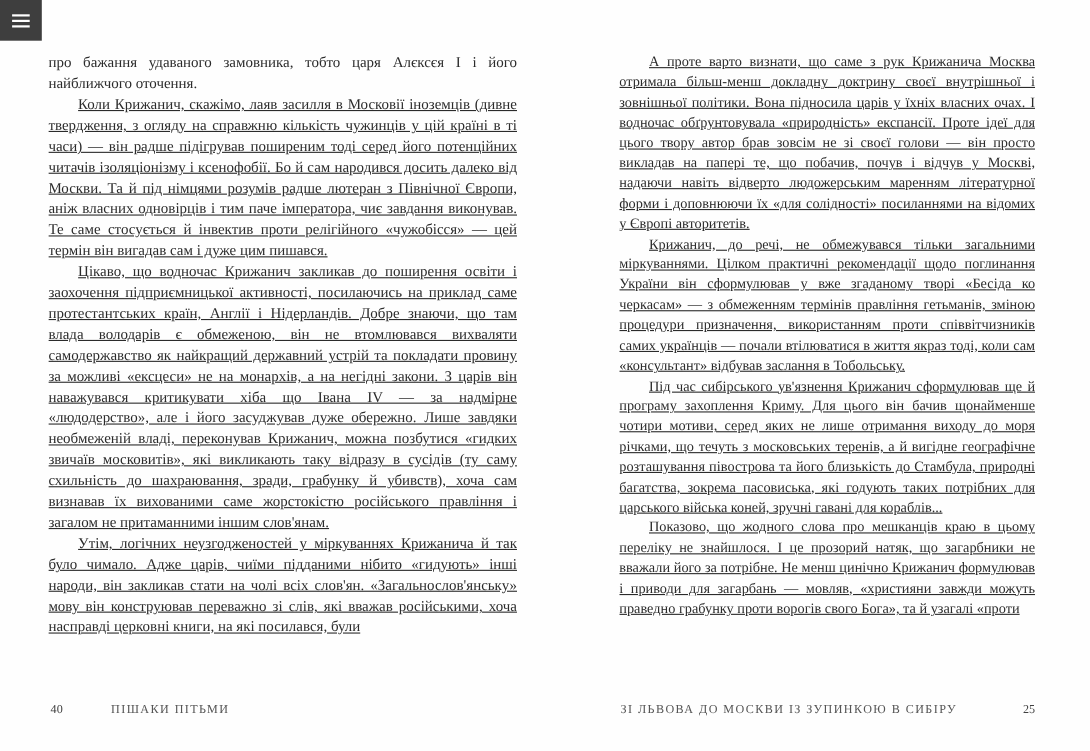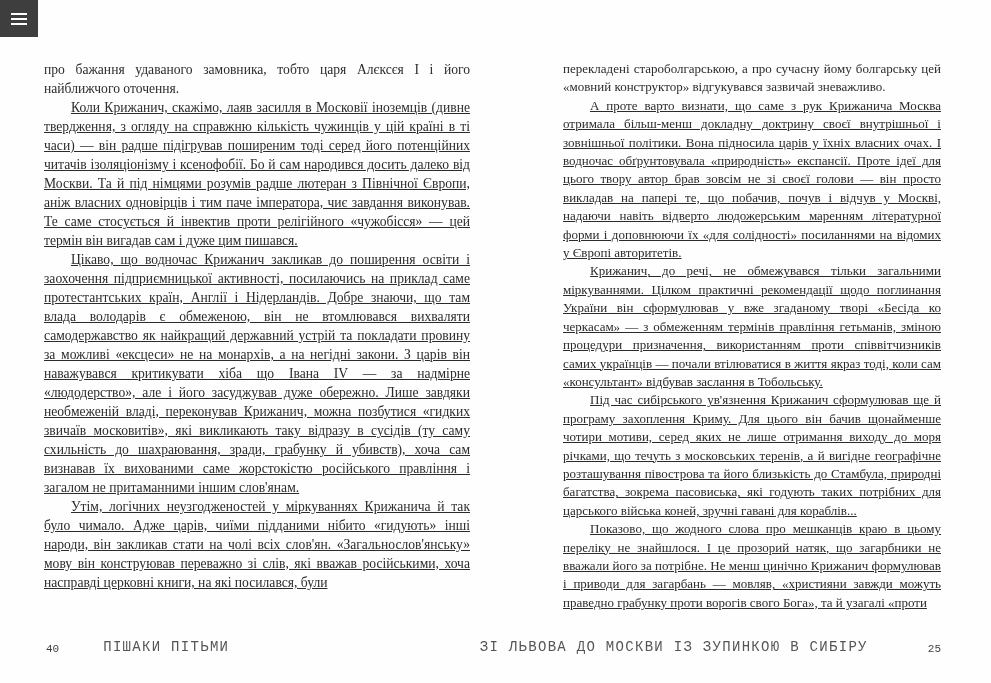--- a/index.html
+++ b/index.html
@@ -16,41 +16,41 @@
     position: absolute; top: 0; left: 0;
     width: 38px; height: 37px;
     background: #3e3e3e;
     border: 0; padding: 0;
     cursor: pointer;
     display: flex; align-items: center; justify-content: center;
   }
   .hamburger { display: flex; flex-direction: column; gap: 3px; }
   .hamburger i { display: block; width: 16px; height: 2px; background: #ffffff; }
 
-  .page { position: absolute; top: 60px; }
+  .page { position: absolute; top: 47px; }
   .page--left  { left: 44px;  width: 426px; }
   .page--right { left: 563px; width: 378px; }
 
   .page-text { max-height: 586px; overflow: hidden; }
   .page-text p { margin: 0; text-align: justify; hyphens: auto; }
   .page--left  .page-text p { font-size: 13.6px; line-height: 19px; }
   .page--right .page-text p { font-size: 13px;   line-height: 18.4px; }
   .page-text p.indent { text-indent: 27px; text-decoration: underline; }
 
   .footer {
     position: absolute; top: 639px;
-    display: flex; align-items: flex-end;
-    font-family: Liberation Mono, monospace;
+    display: flex; align-items: center;
+    font-family: Liberation Serif, serif;
     color: #4a4a4a;
     white-space: nowrap;
   }
   .footer--left  { left: 46px;  gap: 44px; }
   .footer--right { right: 50px; gap: 60px; justify-content: flex-end; }
   .footer .pagenum { font-size: 11px; color: #3f3f3f; }
-  .footer .running { font-size: 14px; letter-spacing: 1.3px; color: #555555; }
+  .footer .running { font-size: 11px; letter-spacing: 1.3px; color: #555555; }
 </style>
 </head>
 <body>
 
 <button class="menu-btn" aria-label="Menu">
   <span class="hamburger">
       <i></i>
       <i></i>
       <i></i>
     </span>
@@ -60,21 +60,20 @@
   <div class="page-text">
       <p class="" lang="uk">про бажання удаваного замовника, тобто царя Алєксєя I і його найближчого оточення.</p>
       <p class="indent" lang="uk">Коли Крижанич, скажімо, лаяв засилля в Московії іноземців (дивне твердження, з огляду на справжню кількість чужинців у цій країні в ті часи) — він радше підігрував поширеним тоді серед його потенційних читачів ізоляціонізму і ксенофобії. Бо й сам народився досить далеко від Москви. Та й під німцями розумів радше лютеран з Північної Європи, аніж власних одновірців і тим паче імператора, чиє завдання виконував. Те саме стосується й інвектив проти релігійного «чужобісся» — цей термін він вигадав сам і дуже цим пишався.</p>
       <p class="indent" lang="uk">Цікаво, що водночас Крижанич закликав до поширення освіти і заохочення підприємницької активності, посилаючись на приклад саме протестантських країн, Англії і Нідерландів. Добре знаючи, що там влада володарів є обмеженою, він не втомлювався вихваляти самодержавство як найкращий державний устрій та покладати провину за можливі «ексцеси» не на монархів, а на негідні закони. З царів він наважувався критикувати хіба що Івана IV — за надмірне «людодерство», але і його засуджував дуже обережно. Лише завдяки необмеженій владі, переконував Крижанич, можна позбутися «гидких звичаїв московитів», які викликають таку відразу в сусідів (ту саму схильність до шахраювання, зради, грабунку й убивств), хоча сам визнавав їх вихованими саме жорстокістю російського правління і загалом не притаманними іншим слов'янам.</p>
       <p class="indent" lang="uk">Утім, логічних неузгодженостей у міркуваннях Крижанича й так було чимало. Адже царів, чиїми підданими нібито «гидують» інші народи, він закликав стати на чолі всіх слов'ян. «Загальнослов'янську» мову він конструював переважно зі слів, які вважав російськими, хоча насправді церковні книги, на які посилався, були</p>
     </div>
 </div>
 
 <div class="page page--right">
   <div class="page-text">
-      <p class="" lang="uk">перекладені староболгарською, а про сучасну йому болгарську цей «мовний конструктор» відгукувався зазвичай зневажливо.</p>
       <p class="indent" lang="uk">А проте варто визнати, що саме з рук Крижанича Москва отримала більш-менш докладну доктрину своєї внутрішньої і зовнішньої політики. Вона підносила царів у їхніх власних очах. І водночас обґрунтовувала «природність» експансії. Проте ідеї для цього твору автор брав зовсім не зі своєї голови — він просто викладав на папері те, що побачив, почув і відчув у Москві, надаючи навіть відверто людожерським маренням літературної форми і доповнюючи їх «для солідності» посиланнями на відомих у Європі авторитетів.</p>
       <p class="indent" lang="uk">Крижанич, до речі, не обмежувався тільки загальними міркуваннями. Цілком практичні рекомендації щодо поглинання України він сформулював у вже згаданому творі «Бесіда ко черкасам» — з обмеженням термінів правління гетьманів, зміною процедури призначення, використанням проти співвітчизників самих українців — почали втілюватися в життя якраз тоді, коли сам «консультант» відбував заслання в Тобольську.</p>
       <p class="indent" lang="uk">Під час сибірського ув'язнення Крижанич сформулював ще й програму захоплення Криму. Для цього він бачив щонайменше чотири мотиви, серед яких не лише отримання виходу до моря річками, що течуть з московських теренів, а й вигідне географічне розташування півострова та його близькість до Стамбула, природні багатства, зокрема пасовиська, які годують таких потрібних для царського війська коней, зручні гавані для кораблів...</p>
       <p class="indent" lang="uk">Показово, що жодного слова про мешканців краю в цьому переліку не знайшлося. І це прозорий натяк, що загарбники не вважали його за потрібне. Не менш цинічно Крижанич формулював і приводи для загарбань — мовляв, «християни завжди можуть праведно грабунку проти ворогів свого Бога», та й узагалі «проти</p>
     </div>
 </div>
 
 <div class="footer footer--left">
   <span class="pagenum">40</span>
   <span class="running">ПІШАКИ ПІТЬМИ</span>

